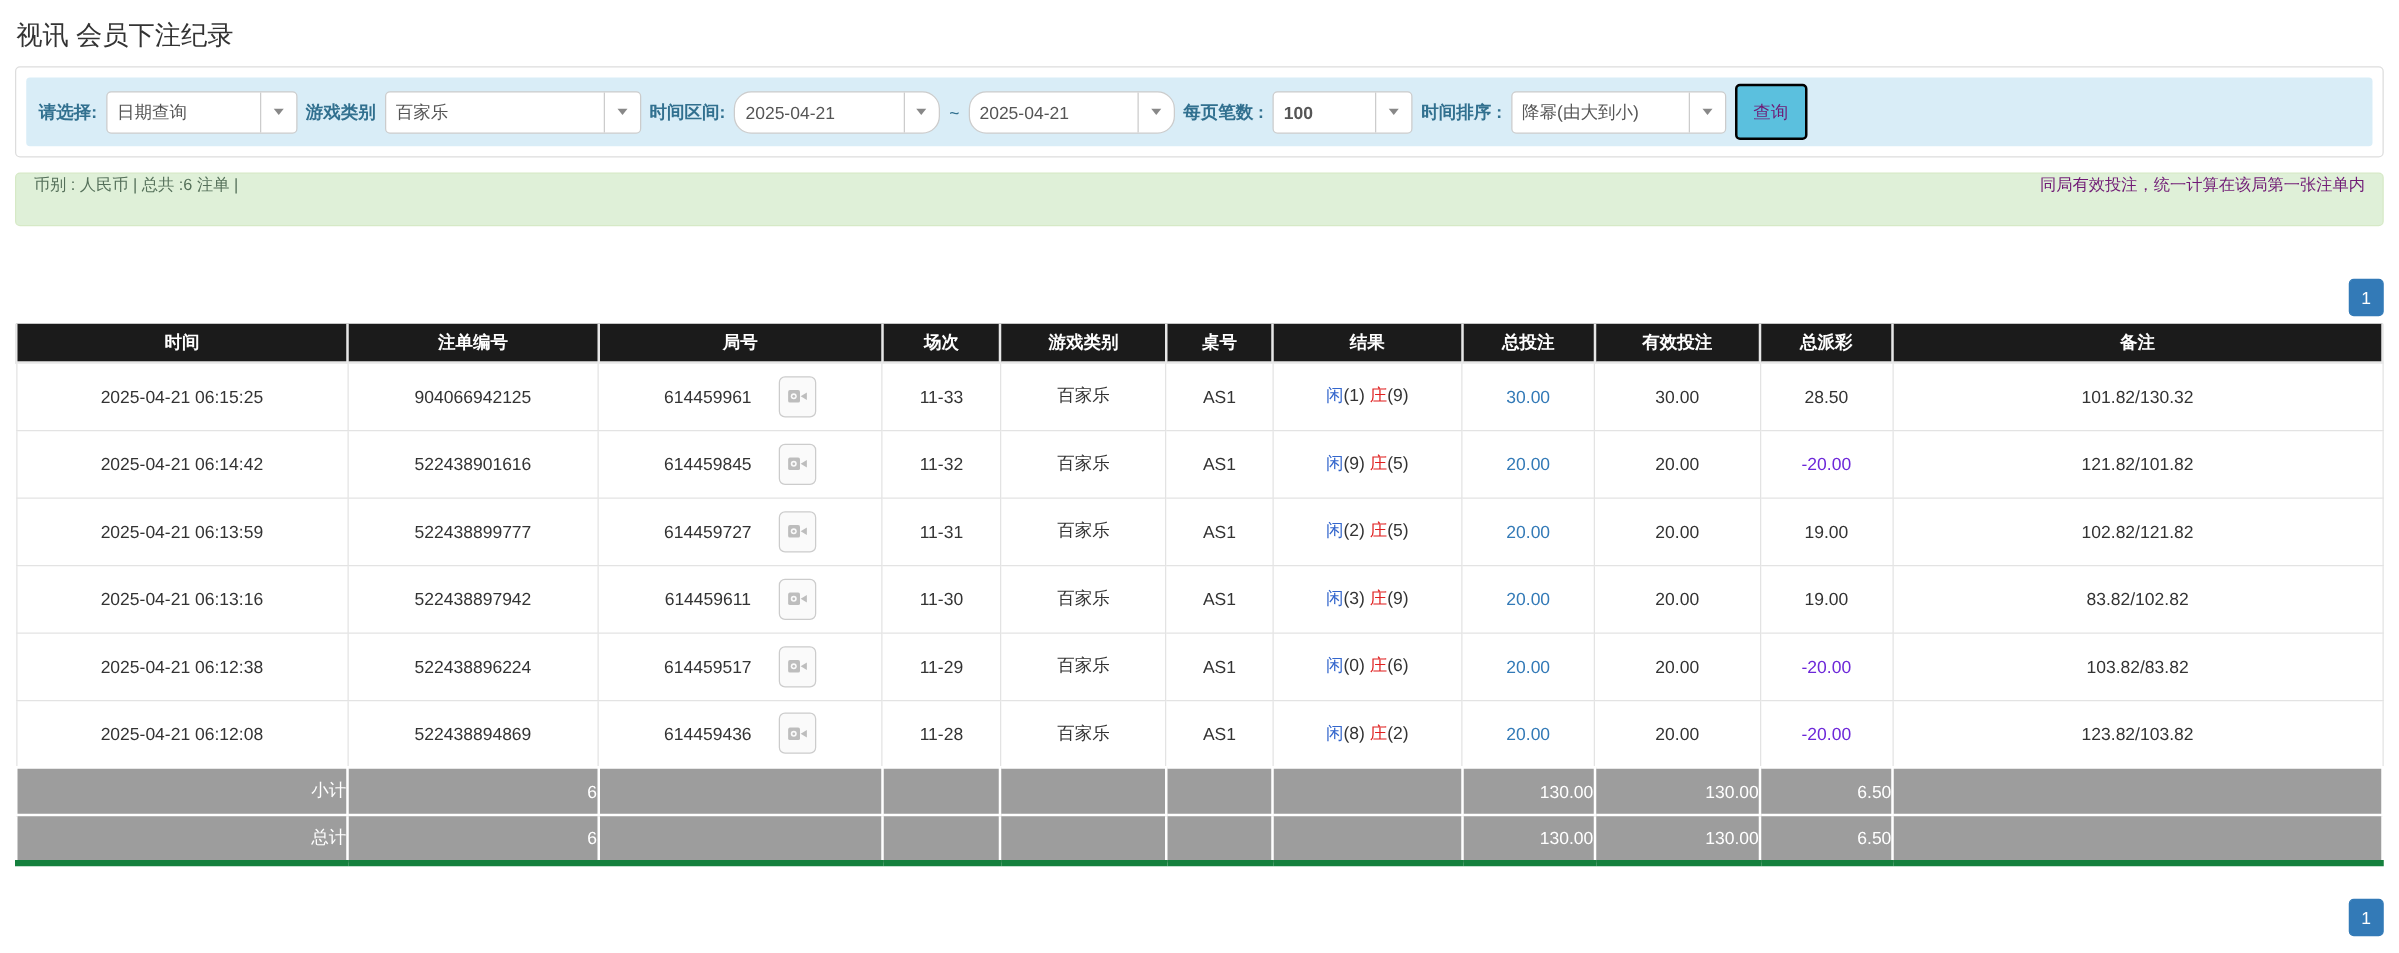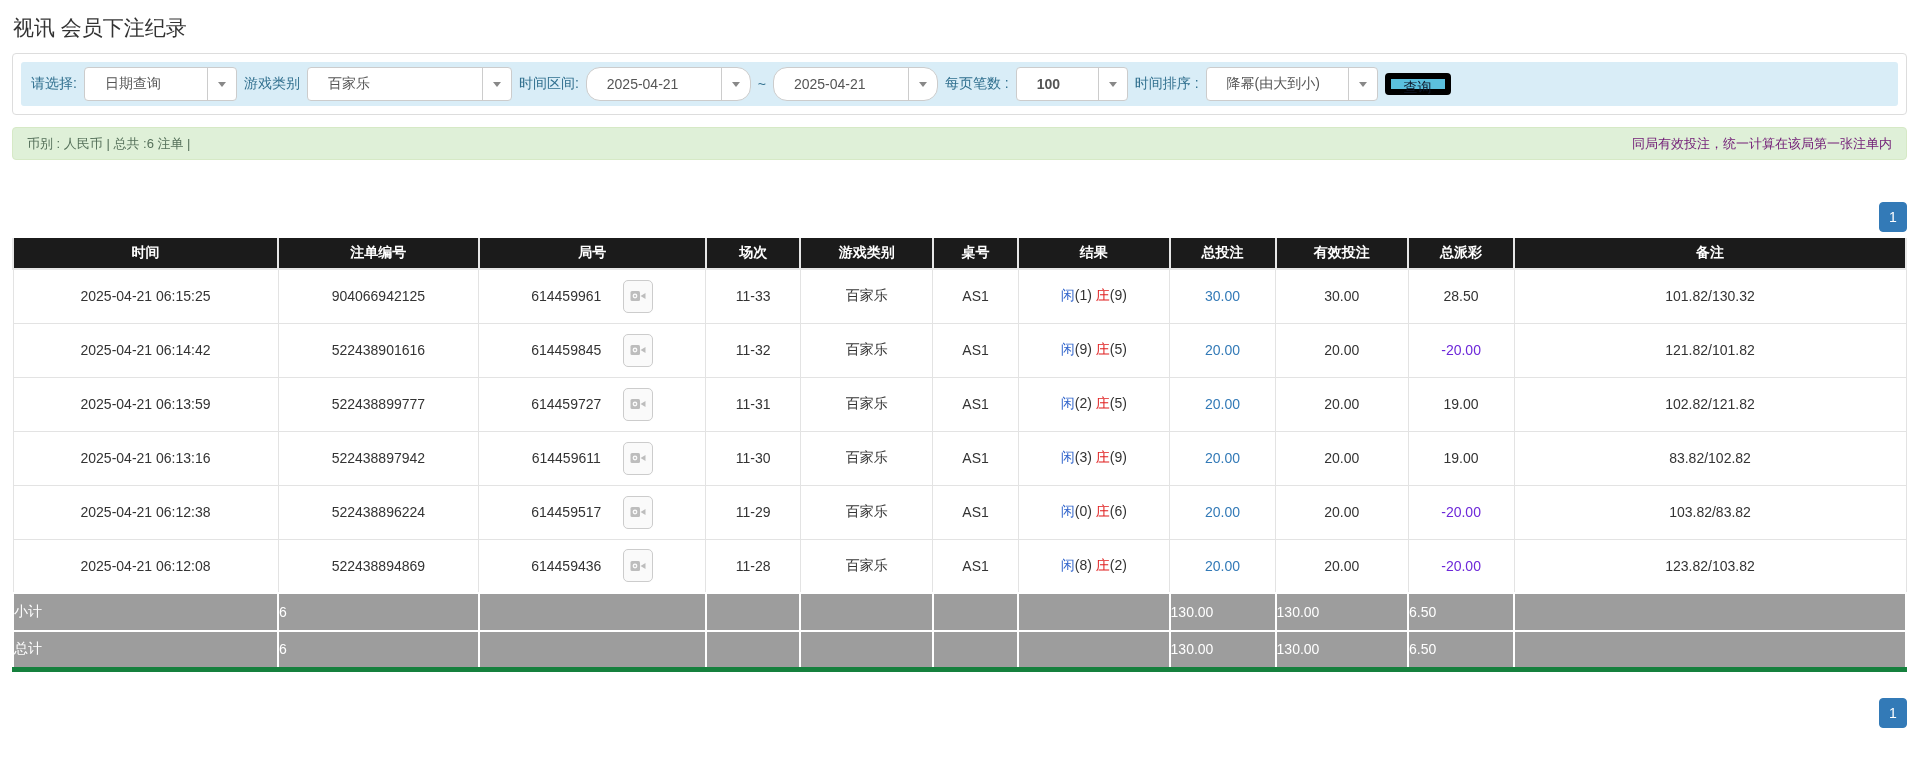--- a/index.html
+++ b/index.html
@@ -3,52 +3,52 @@
 <meta charset="utf-8">
 <style>
   * { margin:0; padding:0; box-sizing:border-box; }
   html,body { width:1919px; height:762px; background:#fff; overflow:hidden;
               font-family:"Liberation Sans","DejaVu Sans",sans-serif; color:#333; }
 
   .page-title { font-size:21px; font-weight:normal; color:#333; margin:14px 12px 11px 13px; }
 
   .filter-panel { margin:0 12px; border:1px solid #ddd; border-radius:4px; padding:8px; background:#fff; }
   .filter-bar { background:#d9edf7; border-radius:3px; padding:5px 10px; display:flex; align-items:center; gap:7px; }
-  .f-label { font-size:14px; font-weight:normal; color:#31708f; white-space:nowrap; }
+  .f-label { font-size:14px; font-weight:bold; color:#31708f; white-space:nowrap; }
   .combo { display:flex; align-items:stretch; background:#fff; border:1px solid #ccc; border-radius:4px; height:34px; cursor:pointer; }
-  .combo-text { display:flex; align-items:center; padding:0 20px; font-size:14px; color:#555; }
+  .combo-text { display:flex; align-items:center; padding:0 8px; font-size:14px; color:#555; }
   .combo-arrow { display:flex; align-items:center; justify-content:center; width:29px; border-left:1px solid #ccc; }
   .combo-arrow i { width:0; height:0; border-left:4px solid transparent; border-right:4px solid transparent; border-top:5px solid #888; }
   .w-select { width:153px; } .w-select .combo-text{ width:123px; }
   .w-game   { width:205px; } .w-game .combo-text{ width:175px; }
   .w-date   { width:165px;border-radius:14px; } .w-date .combo-text{ width:135px; }
   .w-size   { width:112px;font-weight:bold; } .w-size .combo-text{ width:82px; }
   .w-sort   { width:172px; } .w-sort .combo-text{ width:142px; }
   .tilde { font-size:14px; color:#31708f; }
-  .search-btn { background:#5bc0de; border:6px solid #000000; color:#0f172a; font-size:14px;
-                padding:0 13px; height:22px; border-radius:4px; cursor:pointer; }
+  .search-btn { background:#5bc0de; border:2px solid #000000; color:#701a75; font-size:14px;
+                padding:0 13px; height:45px; border-radius:4px; cursor:pointer; }
 
   .summary-bar { margin:12px 12px 0; background:#dff0d8; border:1px solid #d6e9c6; border-radius:4px;
-                 padding:0 14px; height:33px; display:flex; align-items:center; justify-content:space-between; font-size:13px; }
+                 padding:0 14px; height:43px; display:flex; justify-content:space-between; font-size:13px; }
   .summary-left { color:#55705a; }
   .summary-right { color:#701a75; }
 
   .pagi-row { margin:0 12px; display:flex; justify-content:flex-end; }
   .pagi-row.top { margin-top:42px; }
   .pagi-row.bottom { margin-top:26px; }
   .page-btn { display:flex; align-items:center; justify-content:center; min-width:28px; height:30px;
               background:#337ab7; border:1px solid #337ab7; color:#fff; font-size:14px; border-radius:4px; cursor:pointer; }
 
   table.records { width:1895px; margin:6px 12px 0; border-collapse:collapse; table-layout:fixed; font-size:14px; }
   .records th { background:#1b1b1b; color:#fff; font-weight:bold; height:31px; text-align:center;
                 border-left:2px solid #e7e7e7; border-right:2px solid #e7e7e7; border-bottom:2px solid #e7e7e7; }
   .records th:first-child{ border-left:2px solid #e7e7e7; }
   .records tbody td { background:#fff; height:54px; text-align:center; color:#333;
                       border:1px solid #e3e3e3; border-top:none; }
-  .records tfoot td { background:#9d9d9d; color:#fff; height:38px; text-align:left; border:2px solid #fff; }
+  .records tfoot td { background:#9d9d9d; color:#fff; height:38px; text-align:right; border:2px solid #fff; }
   .records tfoot tr:last-child td { border-bottom:5px solid #15803d; }
 
   .round-cell { display:flex; align-items:center; justify-content:center; gap:22px; }
   .video-btn { display:inline-flex; align-items:center; justify-content:center; width:30px; height:33px;
                background:#fafafa; border:1px solid #ccc; border-radius:5px; cursor:pointer; }
   .bet-link { color:#337ab7; cursor:pointer; text-decoration:none; }
   .res-player { color:#3366cc; }
   .res-banker { color:#e02020; }
   .res-score { color:#333; }
   .num-neg-check.neg { color:#6d28d9; }

